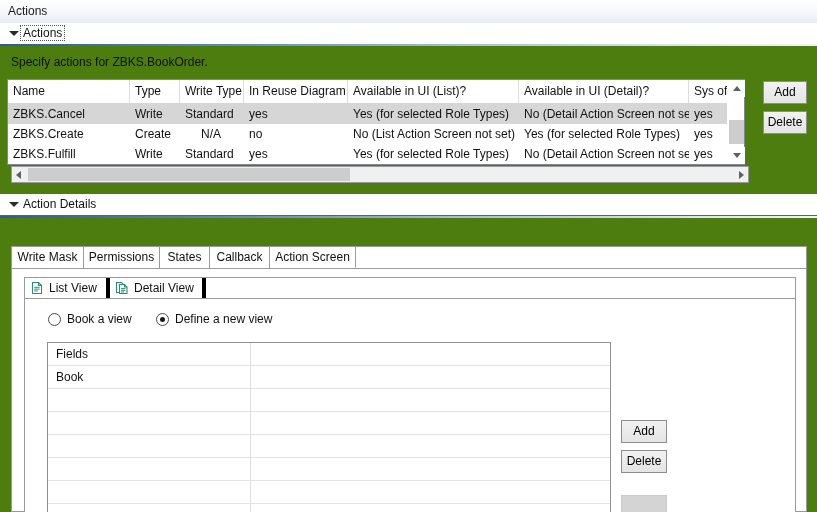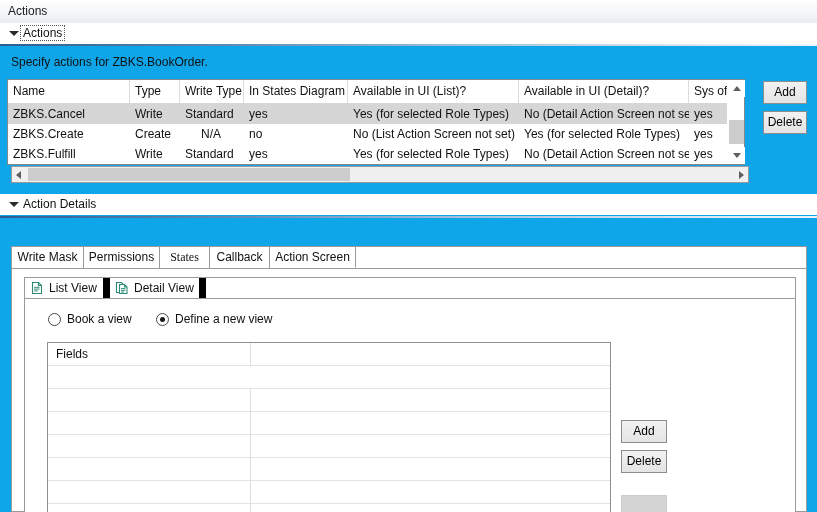--- a/index.html
+++ b/index.html
@@ -5,21 +5,21 @@
   * { box-sizing: border-box; }
   html, body {
     margin: 0; padding: 0;
     width: 817px; height: 512px;
     background: #ffffff;
     font-family: "Liberation Sans", sans-serif;
     font-size: 12px;
     color: #000000;
     overflow: hidden;
   }
-  #root { position: relative; width: 817px; height: 512px; background:#0ea5e9; }
+  #root { position: relative; width: 817px; height: 512px; background:#4d7c0f; }
 
   
   .win-title {
     position: absolute; left: 0; top: 0; width: 817px; height: 23px;
     background: linear-gradient(to bottom, #ffffff 0%, #f4f6f9 55%, #e8edf3 100%);
   }
   .win-title .label {
     position: absolute; left: 8px; top: 4px;
     font-size: 12px; color: #1a1a1a;
   }
@@ -170,21 +170,21 @@
 
   
   .itabstrip {
     position: absolute;
     border: 1px solid #9a9a9a;
     background: #ffffff;
   }
   .itab {
     position: absolute; top: 0; height: 20px;
     background: #ffffff;
-    border-right: 7px solid #000000;
+    border-right: 4px solid #000000;
     font-size: 12px; color: #111111;
     line-height: 20px;
     white-space: nowrap;
     cursor: default;
     padding-left: 24px;
   }
   .itab .ico {
     position: absolute; left: 5px; top: 3px;
     width: 14px; height: 14px;
   }
@@ -251,21 +251,21 @@
   <div class="rule" style="top:44px;"></div>
 
   <div class="desc" style="top:55px;">Specify actions for ZBKS.BookOrder.</div>
 
   <div class="grid-wrap" style="left:7px; top:79px; width:738px; height:86px;">
 
     <div class="grid-header" style="width:720px;">
       <div class="gh-cell" style="left:0px;   width:122px;">Name</div>
       <div class="gh-cell" style="left:122px; width:50px;">Type</div>
       <div class="gh-cell" style="left:172px; width:64px;">Write Type</div>
-      <div class="gh-cell" style="left:236px; width:104px;">In States Diagram</div>
+      <div class="gh-cell" style="left:236px; width:104px;">In Reuse Diagram</div>
       <div class="gh-cell" style="left:340px; width:171px;">Available in UI (List)?</div>
       <div class="gh-cell" style="left:511px; width:170px;">Available in UI (Detail)?</div>
       <div class="gh-cell last" style="left:681px; width:39px;">Sys of</div>
     </div>
 
     <div class="grid-row sel" style="top:24px; width:720px;">
       <div class="gr-cell" style="left:0px;   width:122px;">ZBKS.Cancel</div>
       <div class="gr-cell" style="left:122px; width:50px;">Write</div>
       <div class="gr-cell" style="left:172px; width:64px;">Standard</div>
       <div class="gr-cell" style="left:236px; width:104px;">yes</div>
@@ -316,21 +316,21 @@
 
   <div class="section-head" style="top:194px;">
     <div class="tri"></div>
     <div class="sh-label">Action Details</div>
   </div>
   <div class="rule" style="top:216px;"></div>
 
   <div class="tabstrip" style="left:11px; top:246px; width:796px; height:266px;">
     <div class="tab" style="left:0px;   width:72px;">Write Mask</div>
     <div class="tab" style="left:72px;  width:76px;">Permissions</div>
-    <div class="tab" style="left:148px; width:50px;font-family:Liberation Serif, serif;">States</div>
+    <div class="tab" style="left:148px; width:50px;">States</div>
     <div class="tab" style="left:198px; width:60px;">Callback</div>
     <div class="tab active" style="left:258px; width:86px;">Action Screen</div>
 
     <div class="tabstrip-body">
 
       <div class="itabstrip" style="left:12px; top:8px; width:772px; height:237px;">
 
         <div class="itab active" style="left:0px; width:85px;">
           <span class="ico">
             <svg width="14" height="14" viewBox="0 0 14 14">
@@ -365,20 +365,21 @@
             </div>
             <div class="radio-label" style="left:150px; top:13px;">Define a new view</div>
           </div>
 
           <div class="flist" style="left:22px; top:43px; width:564px; height:172px;">
             <div class="flist-row" style="top:0px;">
               <div class="flist-cell-l" style="width:203px;">Fields</div>
               <div class="flist-cell-r" style="left:203px; right:0;"></div>
             </div>
             <div class="flist-row" style="top:23px;">
+              <div class="flist-cell-l" style="width:203px;">Book</div>
               <div class="flist-cell-r" style="left:203px; right:0;"></div>
             </div>
             <div class="flist-row" style="top:46px;">
               <div class="flist-cell-l" style="width:203px;"></div>
               <div class="flist-cell-r" style="left:203px; right:0;"></div>
             </div>
             <div class="flist-row" style="top:69px;">
               <div class="flist-cell-l" style="width:203px;"></div>
               <div class="flist-cell-r" style="left:203px; right:0;"></div>
             </div>

